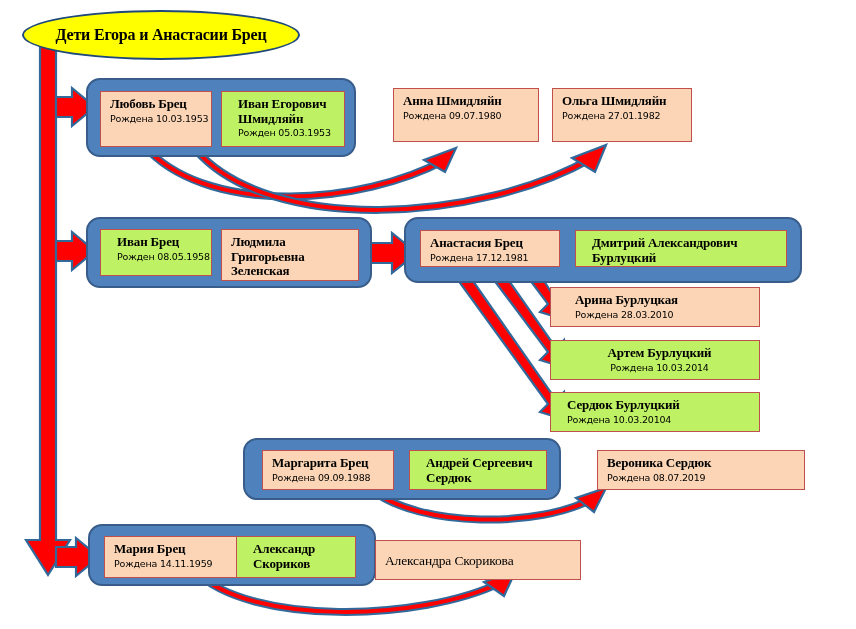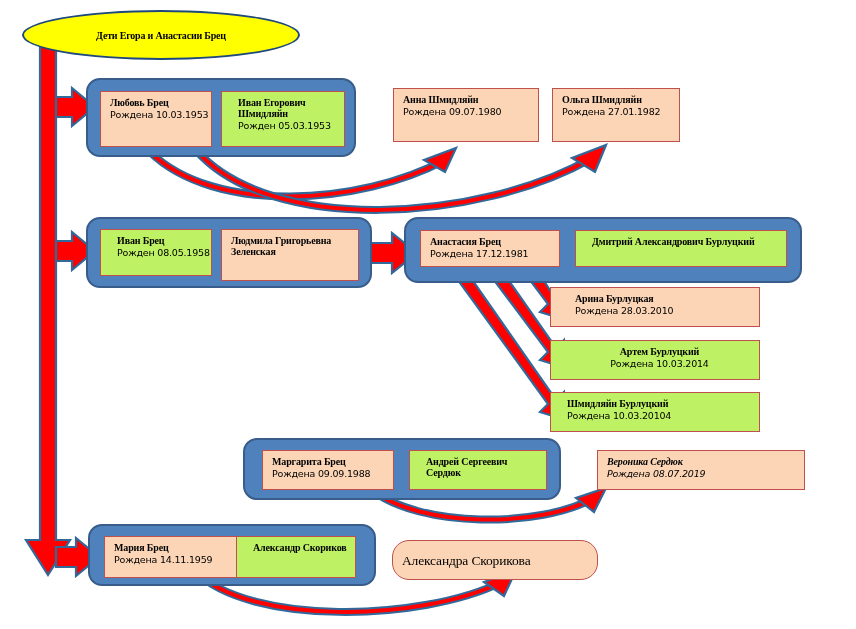--- a/index.html
+++ b/index.html
@@ -32,21 +32,21 @@
     border: 2px solid #1F497D;
     border-radius: 50%;
     display: flex;
     align-items: center;
     justify-content: center;
     text-align: center;
     box-sizing: border-box;
   }
   .title-ellipse .title-text {
     font-weight: bold;
-    font-size: 10px;
+    font-size: 16px;
     color: #000000;
     letter-spacing: -0.2px;
     white-space: nowrap;
   }
 
   
   .couple {
     position: absolute;
     background: #4F81BD;
     border: 2px solid #385D8A;
@@ -59,21 +59,21 @@
     position: absolute;
     box-sizing: border-box;
     border: 1.5px solid #C0504D;
     padding: 5px 7px 4px 9px;
     overflow: hidden;
   }
   .person.peach { background: #FBD5B5; }
   .person.green { background: #bef264; padding-left: 16px; }
   .person .p-name {
     font-weight: bold;
-    font-size: 10px;
+    font-size: 13px;
     line-height: 1.12;
     color: #000000;
     letter-spacing: -0.15px;
   }
   .person .p-name.plain {
     font-weight: normal;
     font-size: 13.5px;
   }
   .person .p-born {
     font-family: "DejaVu Sans", "Liberation Sans", sans-serif;
@@ -169,21 +169,21 @@
       <div class="p-name">Иван Егорович Шмидляйн</div>
       <div class="p-born">Рожден 05.03.1953</div>
     </div>
   </div>
 
   <div class="person peach" style="left:393px; top:88px; width:146px; height:54px;">
     <div class="p-name">Анна Шмидляйн</div>
     <div class="p-born">Рождена 09.07.1980</div>
   </div>
 
-  <div class="person peach" style="left:552px; top:88px; width:128px; height:54px;">
+  <div class="person peach" style="left:552px; top:88px; width:140px; height:54px;">
     <div class="p-name">Ольга Шмидляйн</div>
     <div class="p-born">Рождена 27.01.1982</div>
   </div>
 
   <div class="couple" style="left:86px; top:217px; width:286px; height:71px;">
     <div class="person green" style="left:12px; top:10px; width:112px; height:47px;">
       <div class="p-name">Иван Брец</div>
       <div class="p-born">Рожден 08.05.1958</div>
     </div>
     <div class="person peach" style="left:133px; top:10px; width:138px; height:52px;">
@@ -205,46 +205,46 @@
     <div class="p-name">Арина Бурлуцкая</div>
     <div class="p-born">Рождена 28.03.2010</div>
   </div>
 
   <div class="person green" style="left:550px; top:340px; width:210px; height:40px;text-align:center;">
     <div class="p-name">Артем Бурлуцкий</div>
     <div class="p-born">Рождена 10.03.2014</div>
   </div>
 
   <div class="person green" style="left:550px; top:392px; width:210px; height:40px;">
-    <div class="p-name">Шмидляйн Бурлуцкий</div>
+    <div class="p-name">Сердюк Бурлуцкий</div>
     <div class="p-born">Рождена 10.03.20104</div>
   </div>
 
   <div class="couple" style="left:243px; top:438px; width:318px; height:62px;">
     <div class="person peach" style="left:17px; top:10px; width:132px; height:40px;">
       <div class="p-name">Маргарита Брец</div>
       <div class="p-born">Рождена 09.09.1988</div>
     </div>
     <div class="person green" style="left:164px; top:10px; width:138px; height:40px;">
       <div class="p-name">Андрей Сергеевич Сердюк</div>
     </div>
   </div>
 
-  <div class="person peach" style="left:597px; top:450px; width:208px; height:40px;font-style:italic;">
+  <div class="person peach" style="left:597px; top:450px; width:208px; height:40px;">
     <div class="p-name">Вероника Сердюк</div>
     <div class="p-born">Рождена 08.07.2019</div>
   </div>
 
   <div class="couple" style="left:88px; top:524px; width:288px; height:62px;">
     <div class="person peach" style="left:14px; top:10px; width:144px; height:42px;">
       <div class="p-name">Мария Брец</div>
       <div class="p-born">Рождена 14.11.1959</div>
     </div>
     <div class="person green" style="left:146px; top:10px; width:120px; height:42px;">
       <div class="p-name">Александр Скориков</div>
     </div>
   </div>
 
-  <div class="person peach" style="left:392px; top:540px; width:206px; height:40px; display:flex; align-items:center;border-radius:17px;">
+  <div class="person peach" style="left:375px; top:540px; width:206px; height:40px; display:flex; align-items:center;">
     <div class="p-name plain">Александра Скорикова</div>
   </div>
 
 </div>
 
 </body></html>

